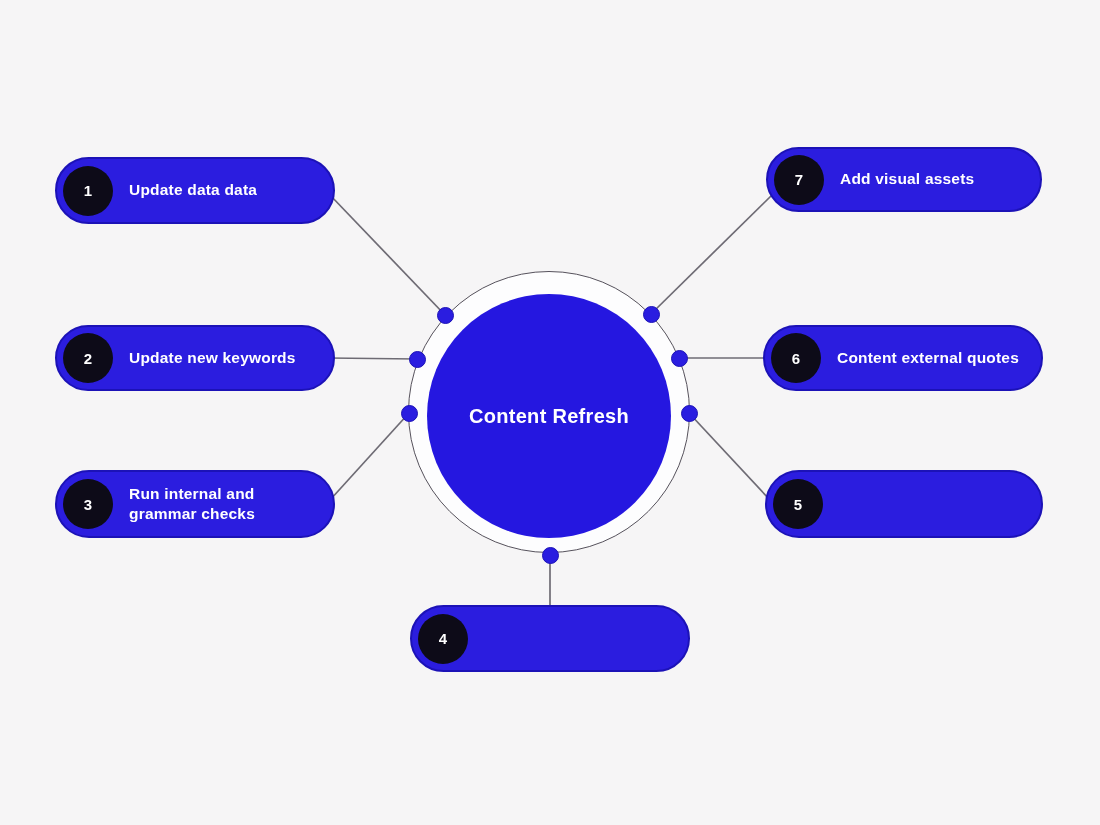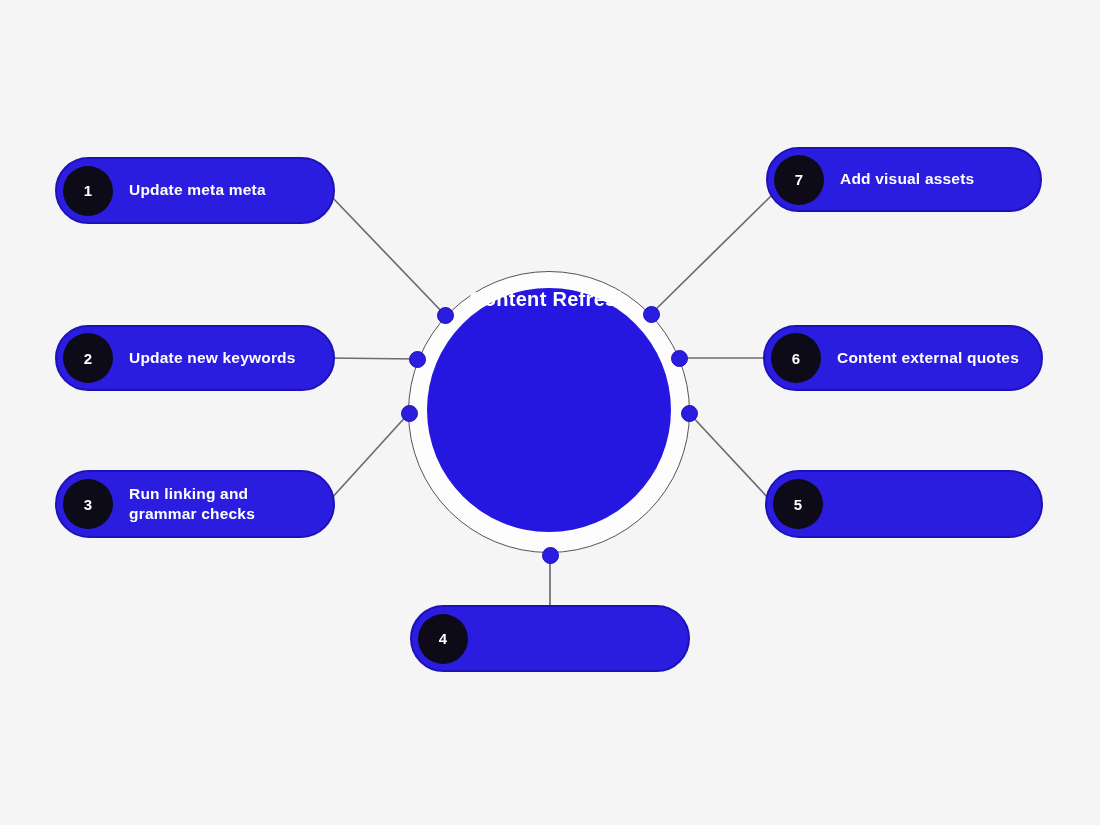--- a/index.html
+++ b/index.html
@@ -25,26 +25,26 @@
     left: 408px; top: 271px;
     width: 282px; height: 282px;
     border-radius: 50%;
     background: #fdfdfe;
     border: 1.6px solid #56525c;
     box-sizing: border-box;
     z-index: 2;
   }
   .hub {
     position: absolute;
-    left: 427px; top: 288px;
+    left: 427px; top: 294px;
     width: 244px; height: 244px;
     border-radius: 50%;
     background: #2517e0;
     display: flex;
-    align-items: flex-start;
+    align-items: center;
     justify-content: center;
     z-index: 3;
   }
   .hub-label {
     color: #ffffff;
     font-size: 20px;
     font-weight: 700;
     letter-spacing: 0.3px;
   }
   .dot {
@@ -129,31 +129,31 @@
   <span class="dot d1"></span>
   <span class="dot d2"></span>
   <span class="dot d3"></span>
   <span class="dot d4"></span>
   <span class="dot d5"></span>
   <span class="dot d6"></span>
   <span class="dot d7"></span>
 
   <div class="pill p1">
     <span class="badge">1</span>
-    <span class="pill-label">Update meta meta</span>
+    <span class="pill-label">Update data data</span>
   </div>
 
   <div class="pill p2">
     <span class="badge">2</span>
     <span class="pill-label">Update new keywords</span>
   </div>
 
   <div class="pill p3">
     <span class="badge">3</span>
-    <span class="pill-label">Run linking and
+    <span class="pill-label">Run internal and
 grammar checks</span>
   </div>
 
   <div class="pill p4">
     <span class="badge">4</span>
   </div>
 
   <div class="pill p5">
     <span class="badge">5</span>
   </div>

